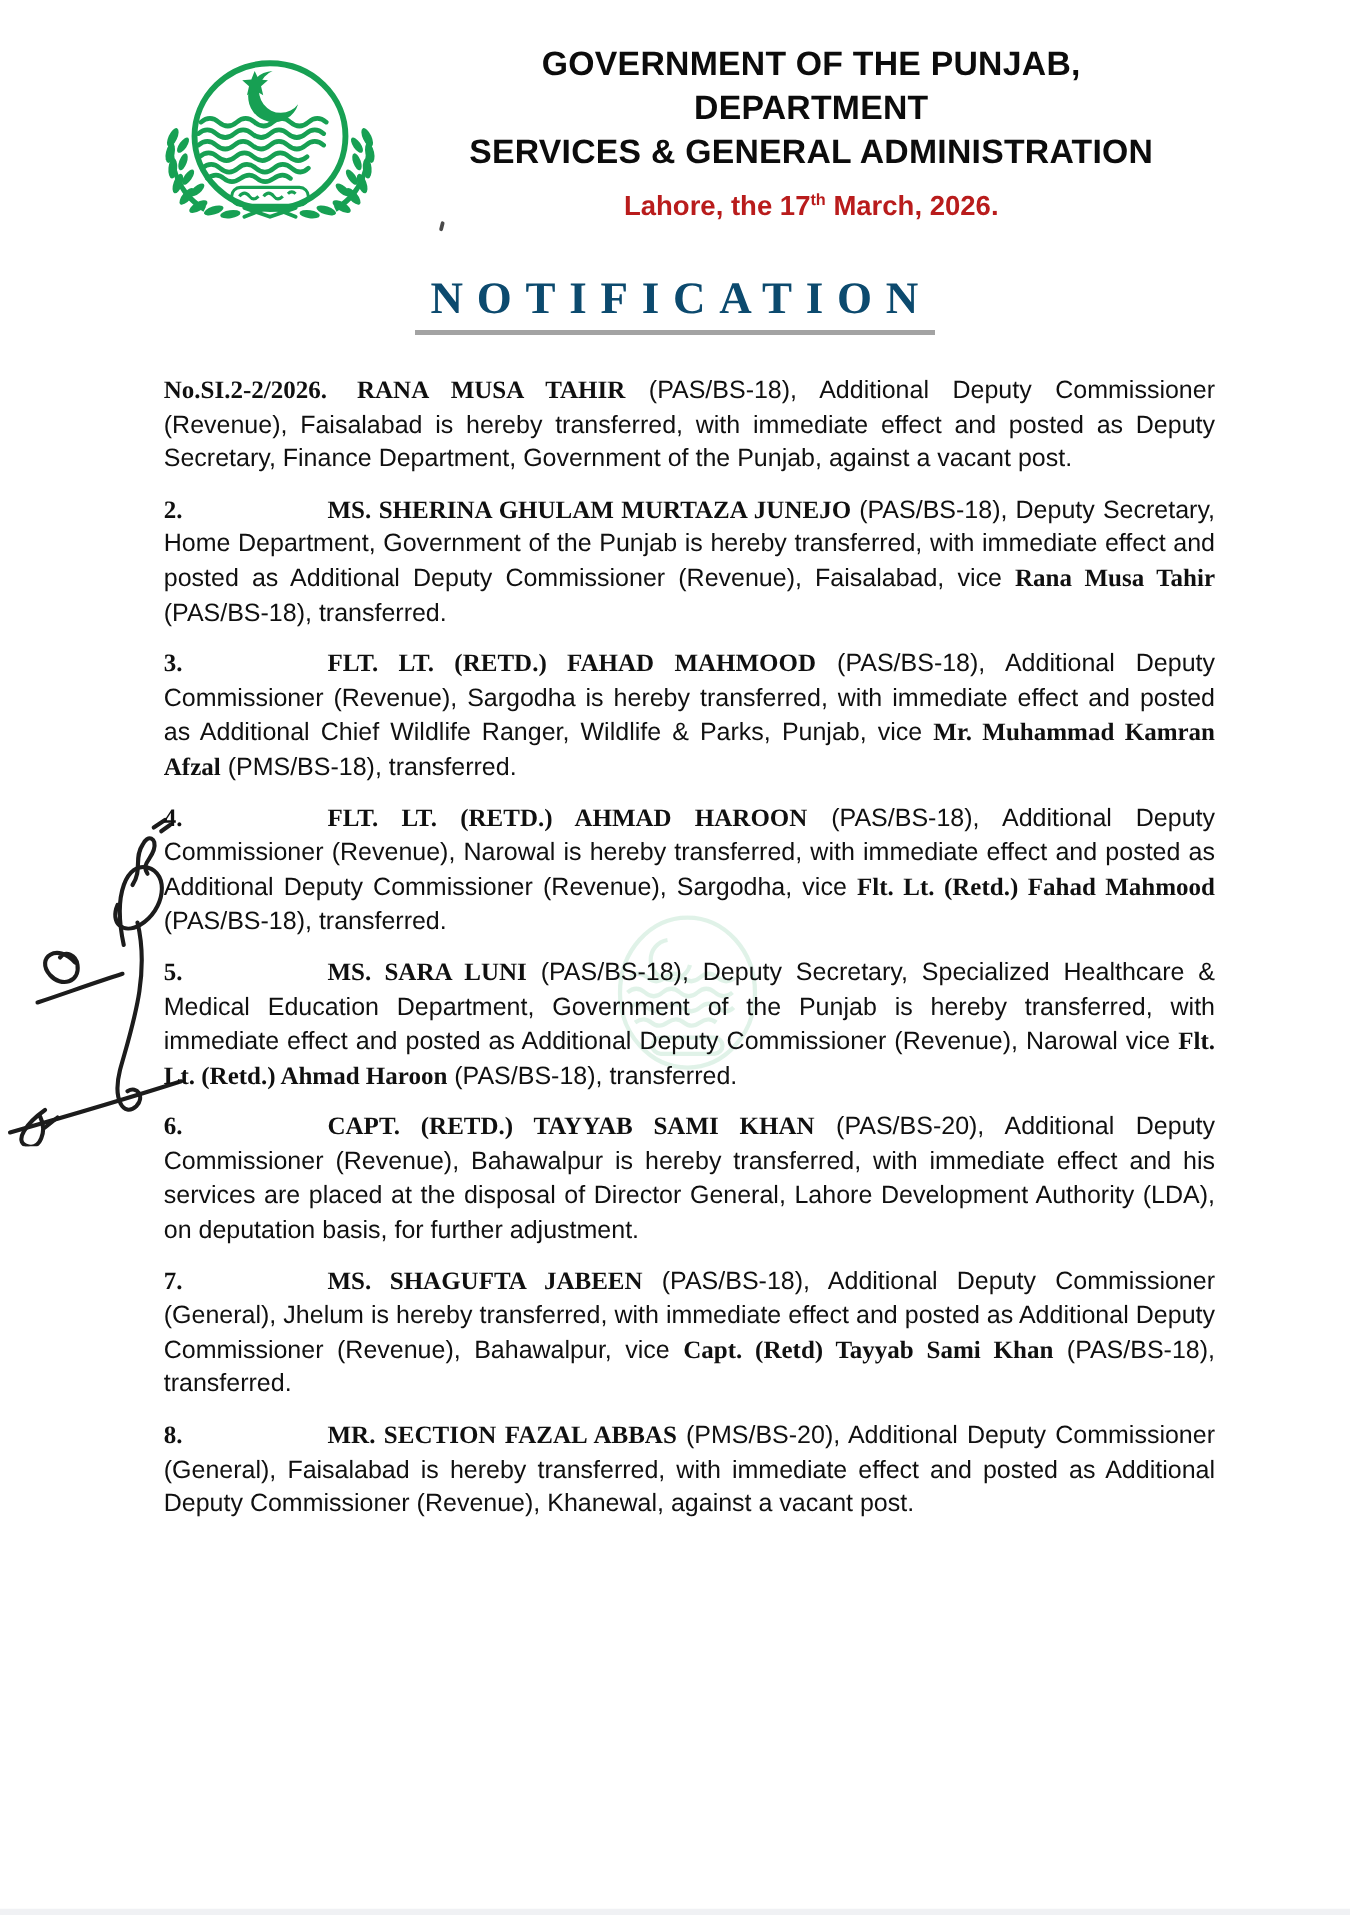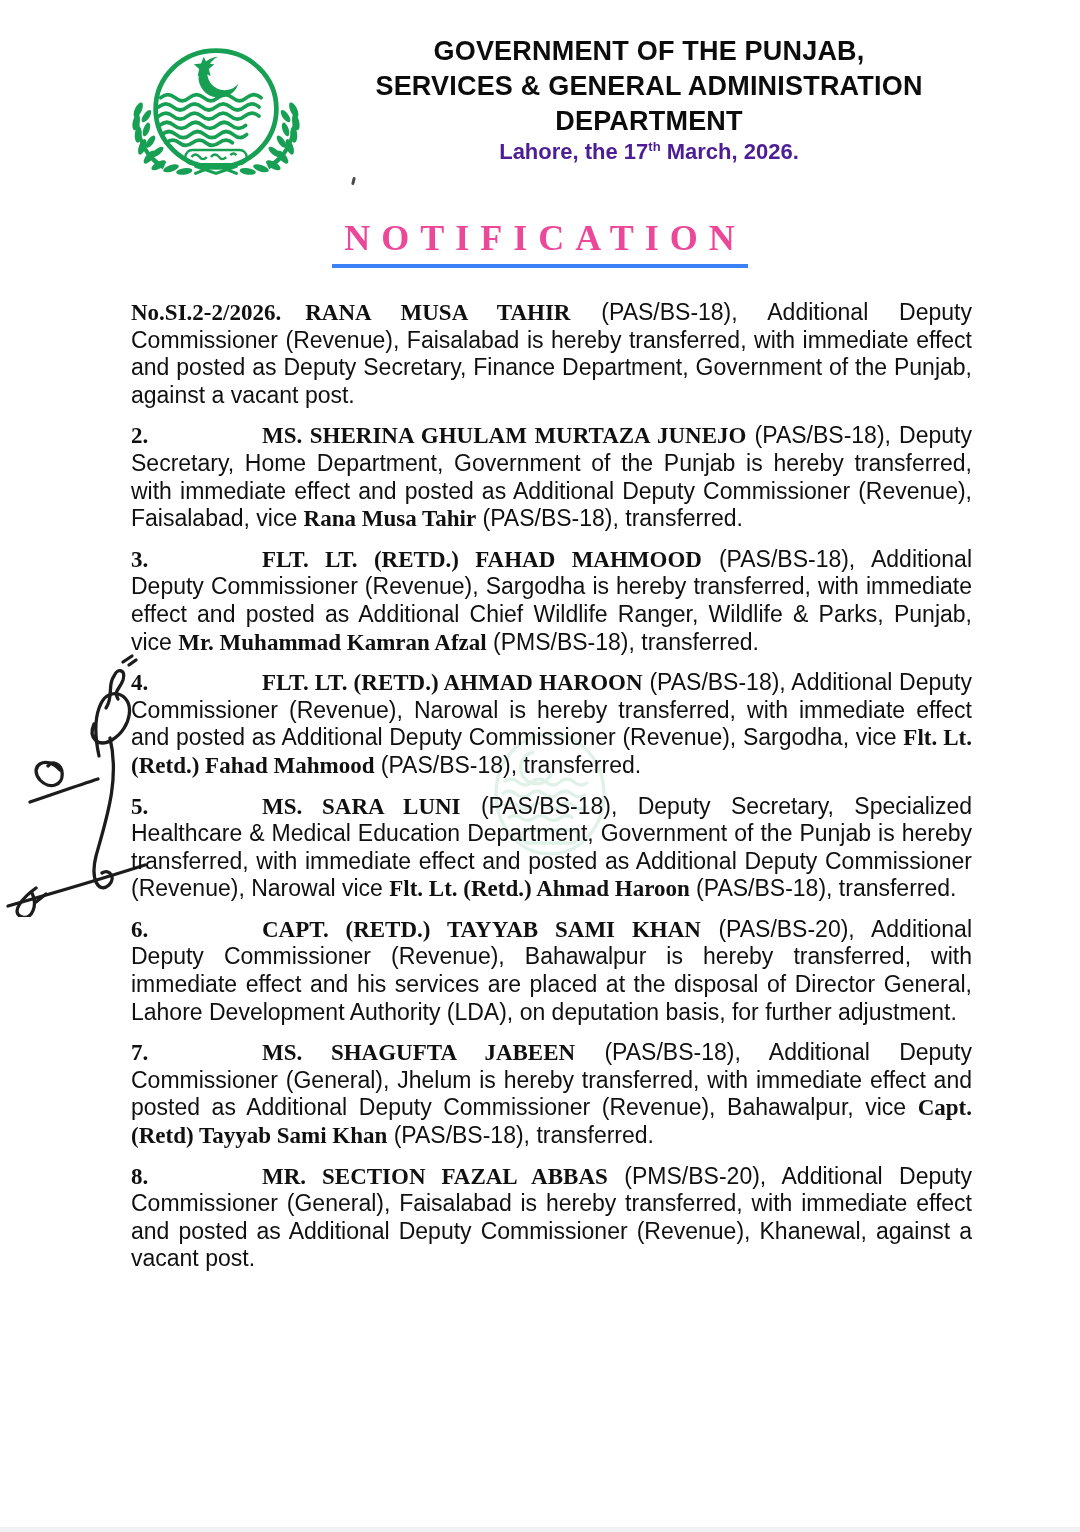--- a/index.html
+++ b/index.html
@@ -5,33 +5,33 @@
   html,body { margin:0; padding:0; background:#ffffff; }
   .page {
     position:relative; width:1080px; height:1532px; background:#ffffff;
     font-family:"Liberation Sans", sans-serif; color:#101010; overflow:hidden;
   }
 
   
   .logo-svg { position:absolute; left:128px; top:44px; width:176px; height:132px; }
   .header-block { position:absolute; left:318px; top:34px; width:662px; text-align:center; }
   .org-line { font-weight:700; font-size:27px; line-height:35px; letter-spacing:0.2px; color:#0c0c0c; }
-  .place-date { font-weight:700; font-size:22px; color:#4c1d95; }
+  .place-date { margin-top:13px; font-weight:700; font-size:22px; color:#b91c1c; }
   .place-date sup { font-size:13px; vertical-align:super; line-height:0; }
 
   .title-wrap { position:absolute; left:0; top:217px; width:1080px; text-align:center; }
   .title {
     display:inline-block; font-family:"Liberation Serif", serif; font-weight:700;
     font-size:36px; letter-spacing:11px; padding:0 2px 5px 12px;
-    border-bottom:4px solid #3b82f6; color:#ec4899;
+    border-bottom:4px solid #a3a3a3; color:#0c4a6e;
   }
 
   
   .content { position:absolute; left:131px; top:299px; width:841px; text-align:justify;
-             font-size:23px; line-height:27.6px; }
+             font-size:20px; line-height:27.6px; }
   .para { margin:0 0 13px 0; }
   .pnum { font-family:"Liberation Serif", serif; font-weight:700; display:inline-block;
           margin-right:24px; }
   .pnum.tab { width:131px; margin-right:0; }
   .seg { font-family:"Liberation Sans", sans-serif; }
   .seg-bold { font-family:"Liberation Serif", serif; font-weight:700; }
 
   
   .signature-svg { position:absolute; left:2px; top:652px; width:150px; height:265px; }
   .watermark-svg { position:absolute; left:472px; top:712px; width:156px; height:172px; opacity:0.13; }
@@ -87,22 +87,22 @@
       <use href="#wheatL" transform="translate(172,0) scale(-1,1)"></use>
     </g>
     <g fill="none" stroke="#17a053" stroke-width="3" stroke-linecap="round">
       <path d="M66,119 L86,126 L106,119"></path>
       <path d="M66,126 L86,118 L106,126"></path>
     </g>
   </svg>
 
   <div class="header-block">
     <div class="org-line">GOVERNMENT OF THE PUNJAB,</div>
+    <div class="org-line">DEPARTMENT</div>
     <div class="org-line">SERVICES &amp; GENERAL ADMINISTRATION</div>
-    <div class="org-line">DEPARTMENT</div>
     <div class="place-date"><span>Lahore, the 17</span><sup>th</sup><span> March, 2026.</span></div>
   </div>
 
   <div class="ink-speck"></div>
 
   <div class="title-wrap">
     <div class="title">NOTIFICATION</div>
   </div>
 
   <svg class="watermark-svg" viewBox="0 0 156 172" xmlns="http://www.w3.org/2000/svg">

